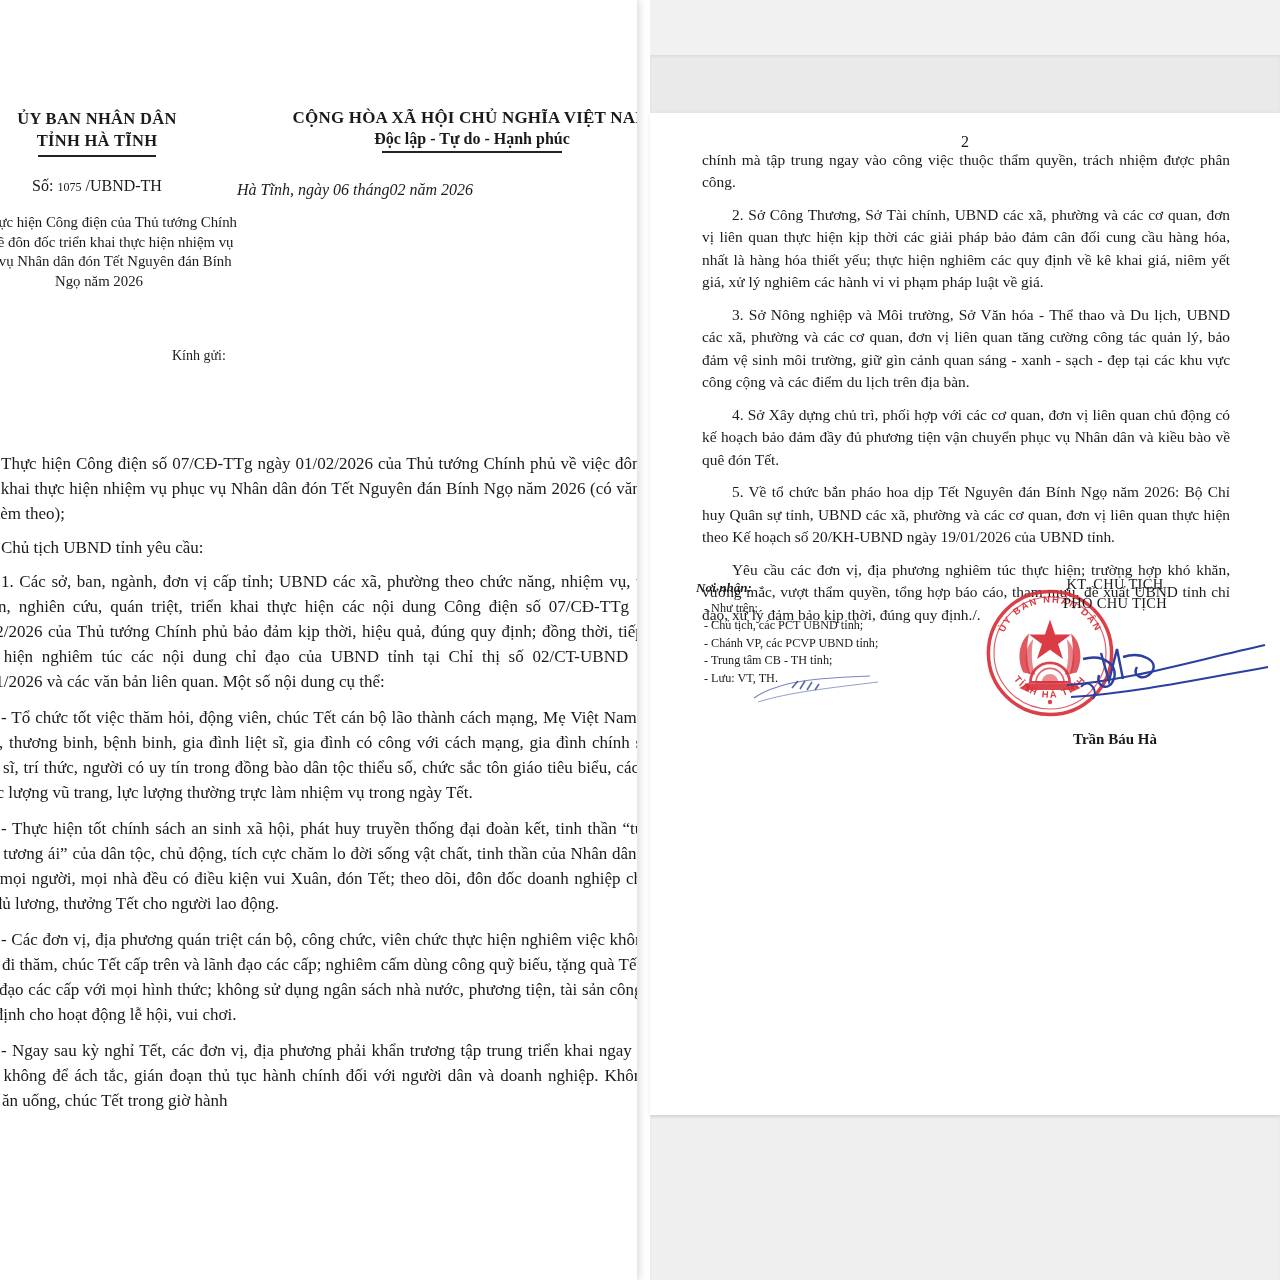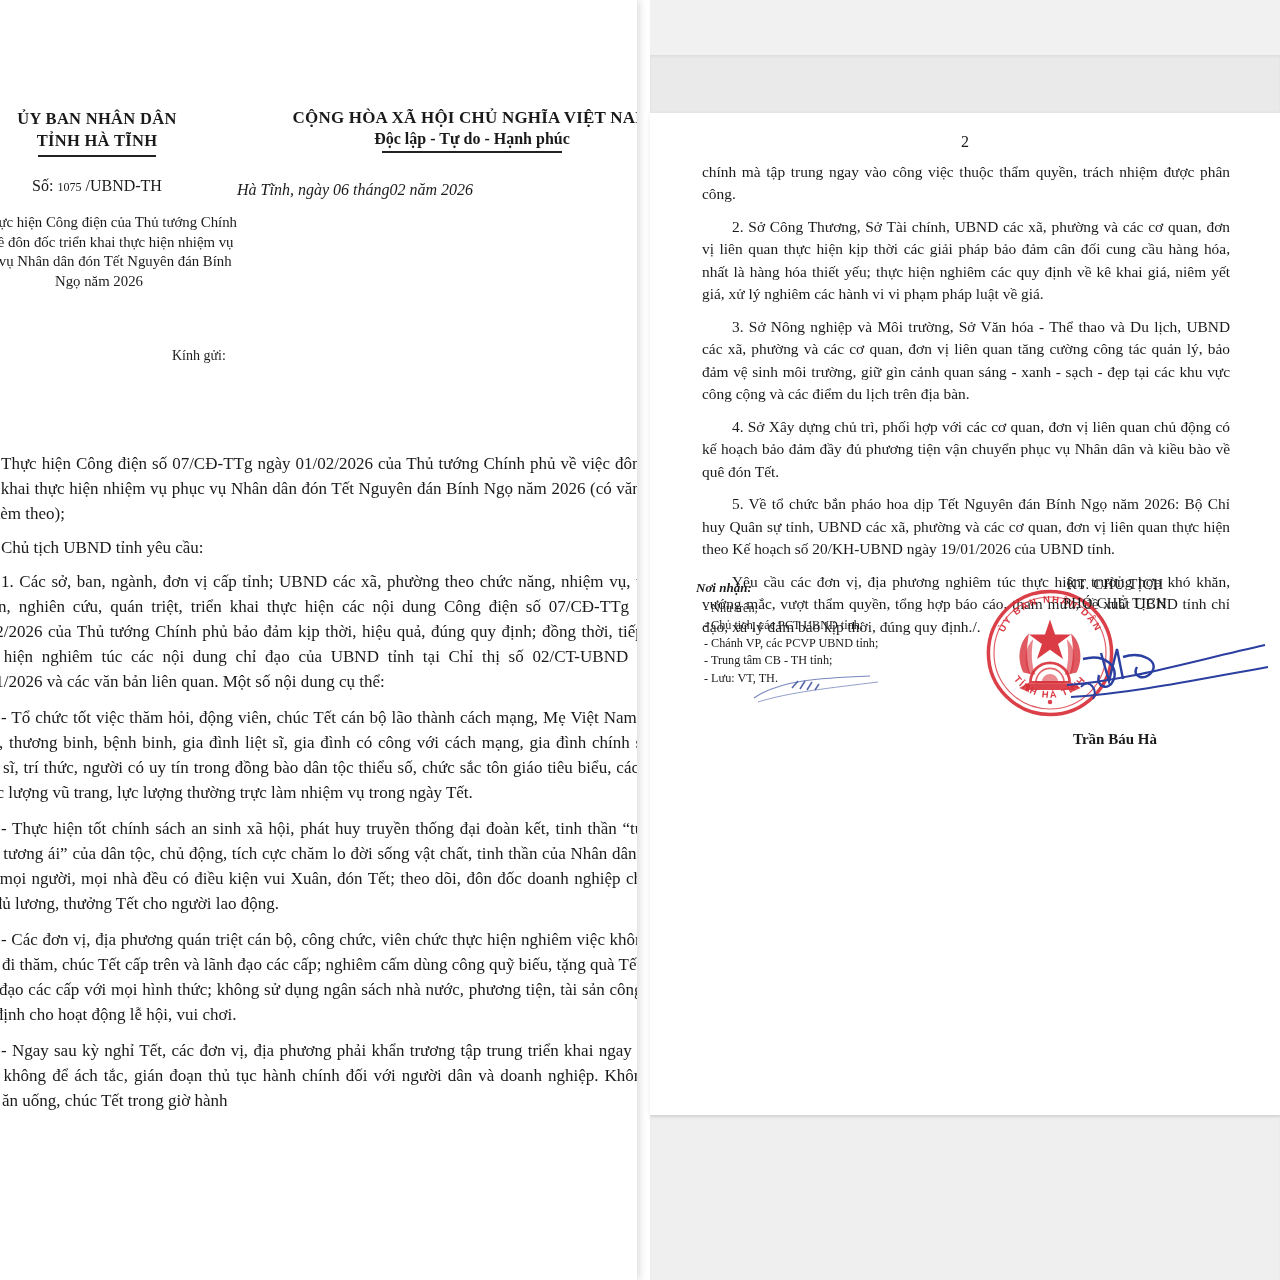--- a/index.html
+++ b/index.html
@@ -179,21 +179,21 @@
   }
   .pgnum {
     position: absolute;
     top: 20px;
     width: 100%;
     text-align: center;
     font-size: 16px;
   }
   .body2 {
     position: absolute;
-    top: 48px;
+    top: 36px;
     left: 52px;
     width: 528px;
     font-size: 15.4px;
     line-height: 1.46;
     text-align: justify;
   }
   .body2 p {
     margin: 0 0 10px 0;
     text-indent: 30px;
   }

